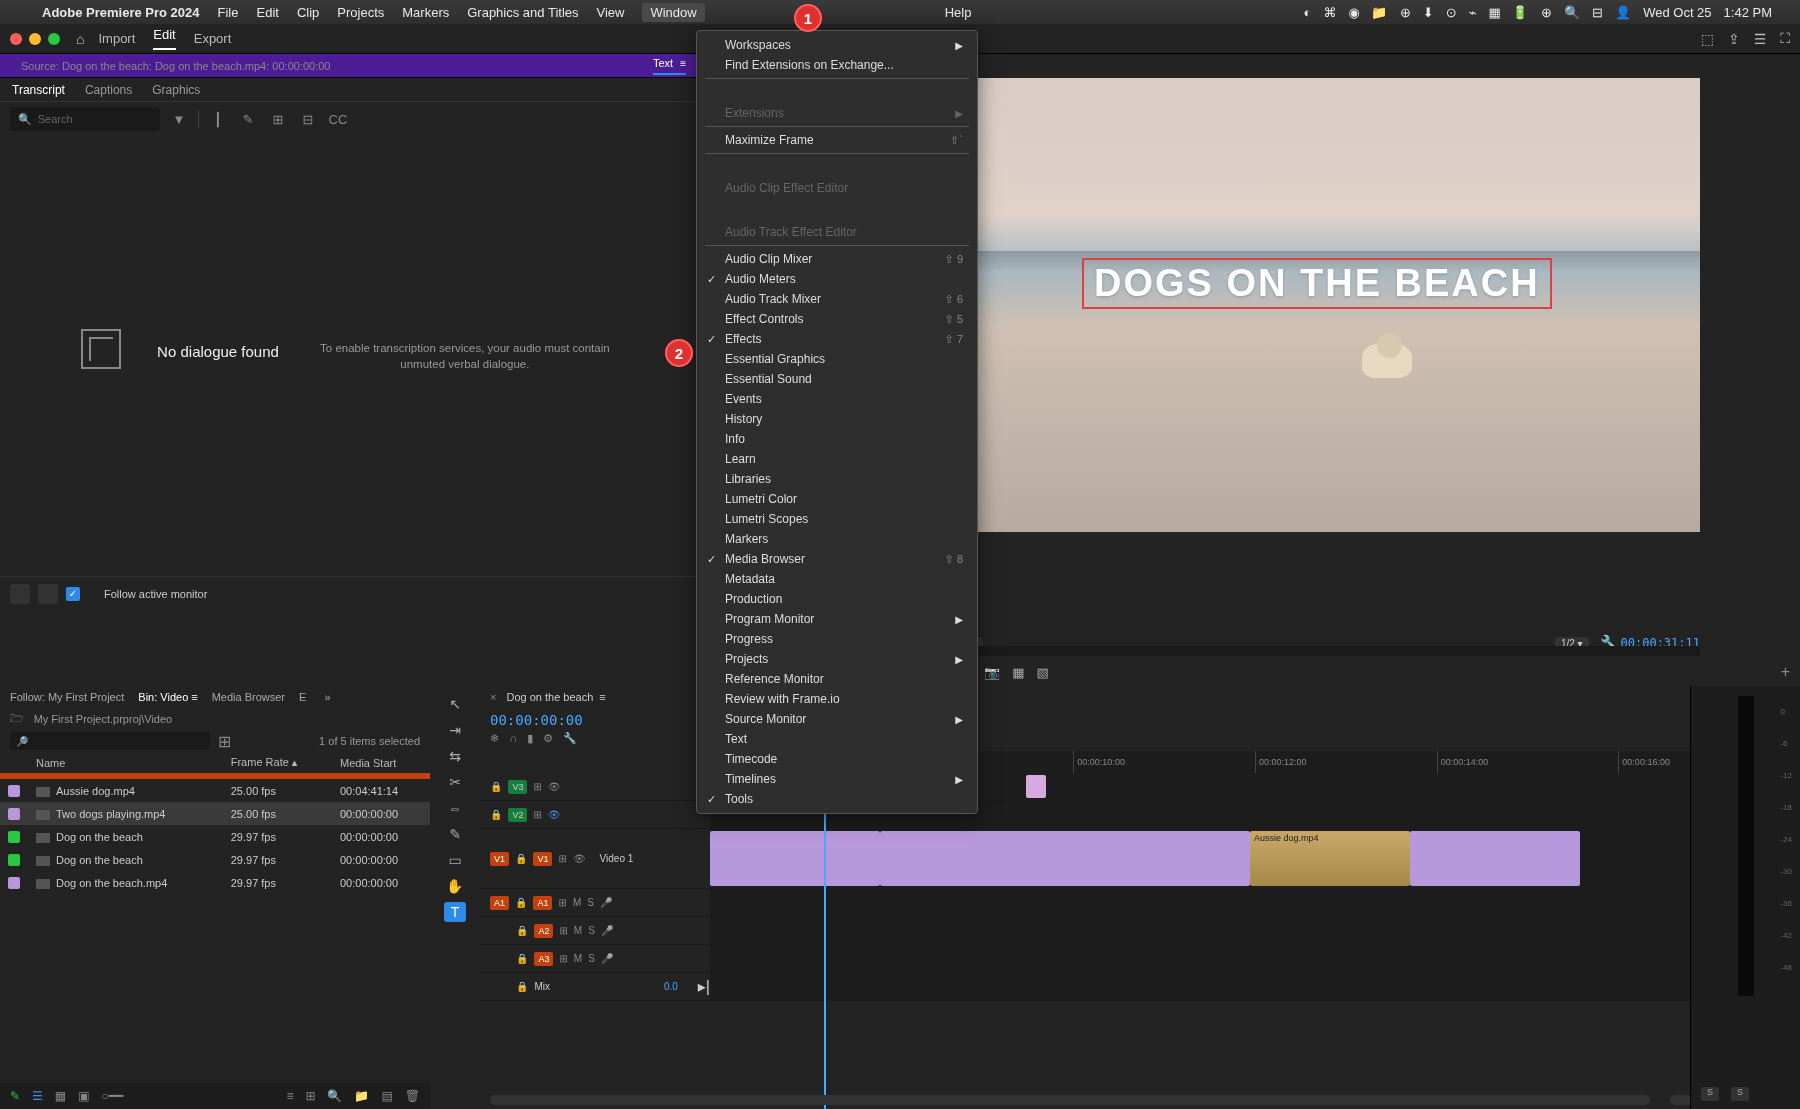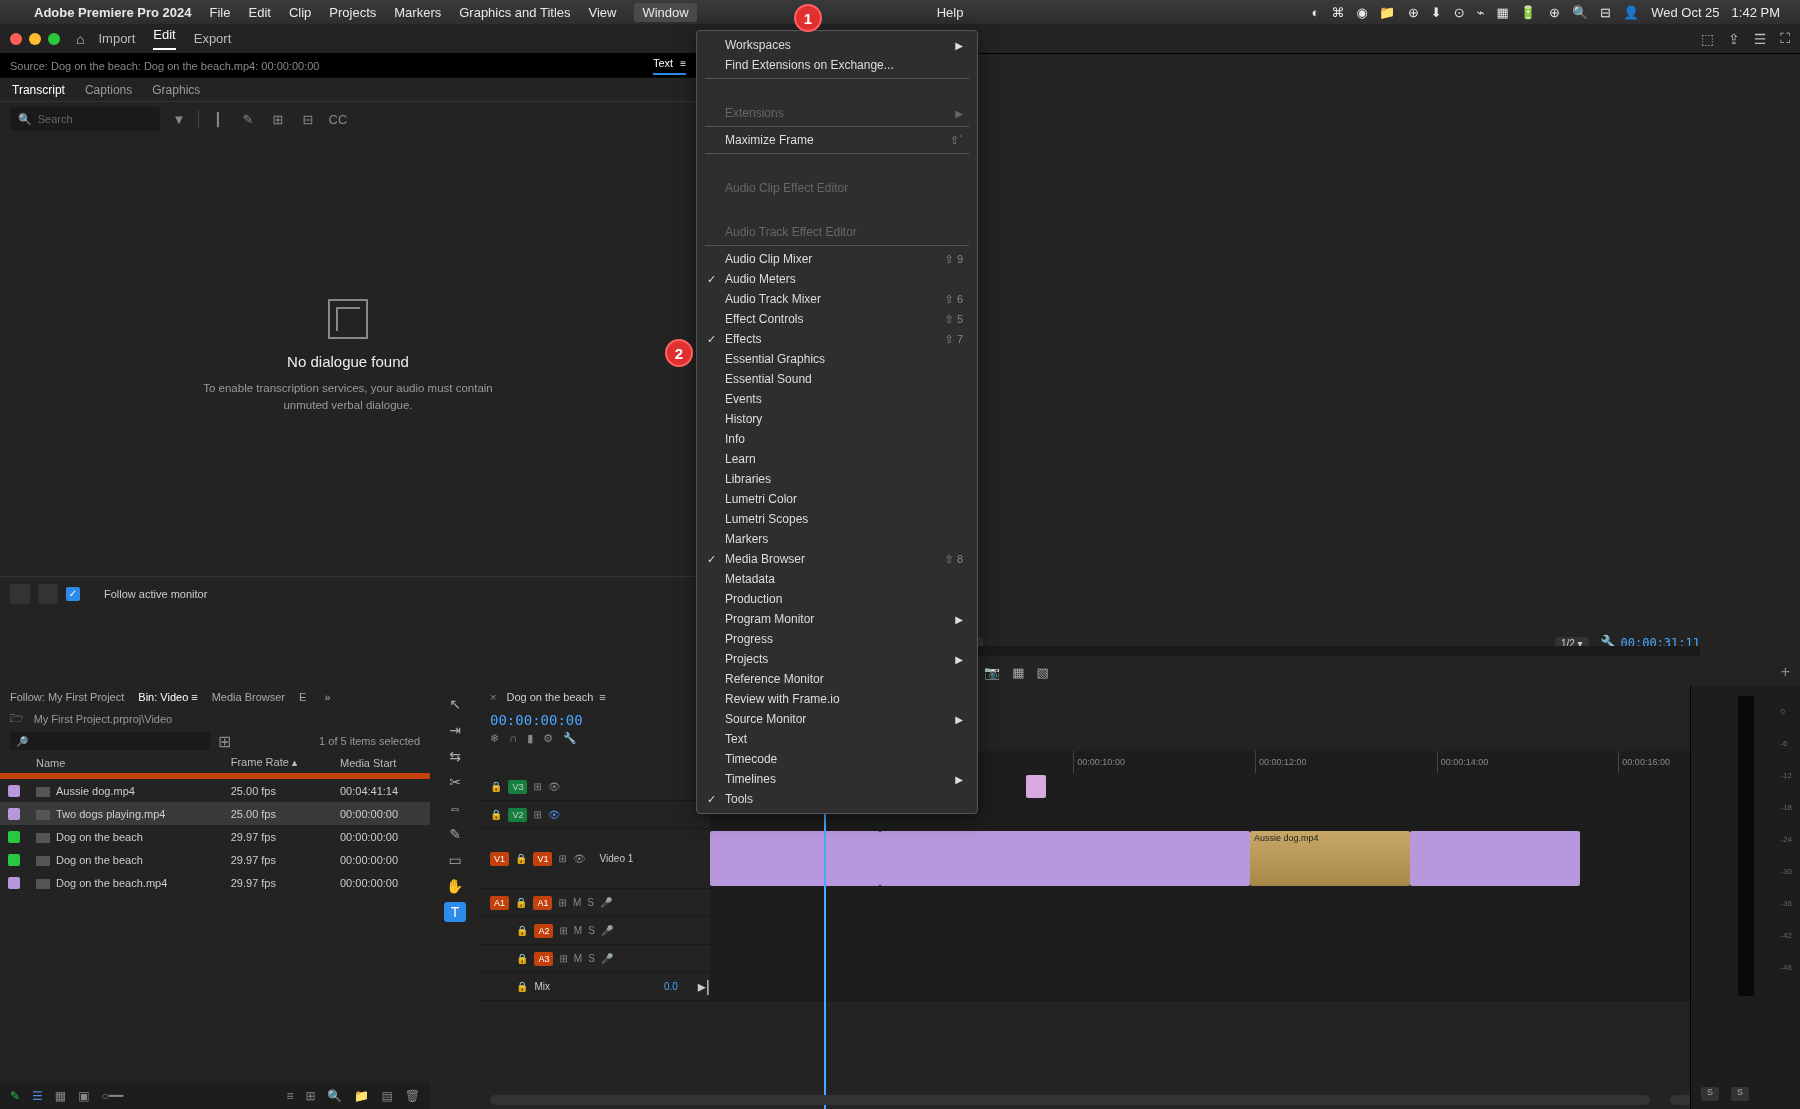--- a/index.html
+++ b/index.html
@@ -1,19 +1,19 @@
 <!DOCTYPE html>
 <html><head>
 <meta charset="utf-8">
 <style>
 * { margin:0; padding:0; box-sizing:border-box; font-family:-apple-system,BlinkMacSystemFont,"Segoe UI",sans-serif; user-select:none; }
 body { background:#1a1a1a; color:#ccc; width:1800px; height:1109px; overflow:hidden; position:relative; transform-origin:top left; }
 
 
-.menubar { height:24px; background:linear-gradient(#3a3a3a,#2e2e2e); display:flex; align-items:center; padding:0 20px; font-size:13px; color:#e8e8e8; }
+.menubar { height:24px; background:linear-gradient(#3a3a3a,#2e2e2e); display:flex; align-items:center; padding:0 28px; font-size:13px; color:#e8e8e8; }
 .menubar .apple { font-size:14px; margin-right:14px; }
 .menubar .appname { font-weight:600; }
 .menubar .mi { margin-left:18px; cursor:default; }
 .menubar .mi.hl { background:#4a4a4a; padding:2px 8px; border-radius:3px; }
 .menubar .spacer { flex:1; }
 .menubar .sys { margin-left:12px; font-size:13px; }
 
 
 .apphdr { height:30px; background:#232323; display:flex; align-items:center; padding:0 10px; border-bottom:1px solid #000; }
 .tlights { display:flex; gap:7px; margin-right:16px; }
@@ -22,33 +22,33 @@
 .apphdr .home{margin-right:14px;font-size:14px;}
 .apphdr .tab{margin-right:18px;font-size:13px;color:#bbb;}
 .apphdr .tab.active{color:#fff;border-bottom:2px solid #fff;padding-bottom:6px;}
 .apphdr .spacer{flex:1;}
 .apphdr .ric{margin-left:14px;font-size:14px;color:#bbb;}
 
 
 .content{position:absolute;top:54px;left:0;right:0;bottom:0;}
 
 
-.tabbar{height:24px;background:#000000;border-bottom:1px solid #0a0a0a;display:flex;align-items:center;padding-left:10px;font-size:11px;color:#888;}
+.tabbar{height:24px;background:#4c1d95;border-bottom:1px solid #0a0a0a;display:flex;align-items:center;padding-left:21px;font-size:11px;color:#888;}
 .tabbar .t{margin-right:12px;}
 .tabbar .t.act{color:#fff;padding-bottom:4px;border-bottom:2px solid #2d8ceb;}
 .tabbar .mn{margin-left:4px;font-size:10px;}
 
 
 .srcpanel{position:absolute;top:0;left:0;width:696px;height:632px;background:#232323;}
 .srcpanel .subtabs{height:24px;display:flex;align-items:center;padding:0 6px 0 12px;font-size:12px;color:#999;gap:20px;border-bottom:1px solid #333;}
 .srcpanel .subtabs .st.act{color:#fff;}
 .srcpanel .search{height:34px;display:flex;align-items:center;padding:0 10px;gap:8px;}
 .srcpanel .search .box{flex:0 0 150px;height:24px;background:#1a1a1a;border-radius:4px;display:flex;align-items:center;padding:0 8px;font-size:11px;color:#666;}
 .srcpanel .search .ico{width:22px;height:22px;display:flex;align-items:center;justify-content:center;font-size:13px;color:#888;}
-.srcpanel .body{height:440px;display:flex;flex-direction:column;align-items:center;justify-content:center;color:#999;}
+.srcpanel .body{height:440px;display:flex;flex-direction:row;align-items:center;justify-content:center;color:#999;gap:36px;}
 .srcpanel .body .bigicon{width:40px;height:40px;border:2px solid #888;margin-bottom:14px;position:relative;}
 .srcpanel .body .bigicon::before{content:"";position:absolute;left:6px;top:6px;right:6px;bottom:6px;border-left:2px solid #888;border-top:2px solid #888;}
 .srcpanel .body h3{font-size:15px;color:#eee;margin-bottom:10px;font-weight:400;}
 .srcpanel .body p{font-size:11.5px;text-align:center;line-height:1.4;max-width:300px;}
 .srcpanel .foot{height:34px;display:flex;align-items:center;padding:0 10px;gap:8px;border-top:1px solid #333;}
 .srcpanel .foot .sq{width:20px;height:20px;background:#333;border-radius:3px;}
 .srcpanel .foot .chk{width:14px;height:14px;background:#2d8ceb;border-radius:2px;display:flex;align-items:center;justify-content:center;font-size:10px;color:#fff;}
 .srcpanel .foot span{font-size:11px;padding-left:16px;}
 
 
@@ -303,20 +303,28 @@
   <div class="t">✎</div>
   <div class="t">▭</div>
   <div class="t">✋</div>
   <div class="t act">T</div>
 </div>
 
 <div class="progpanel">
   <div class="hdr">
     <span style="margin-left:70px"><span>…ach</span> ≡</span>
   </div>
+  <div class="vid">
+    <div class="wave"></div>
+    <div class="title">DOGS ON THE BEACH</div>
+    <div class="dog">
+          <div class="body"></div>
+          <div class="head"></div>
+        </div>
+  </div>
   <div class="ctrlbar">
     <span class="sel"><span>Fit</span> ▾</span>
     <span style="flex:1"></span>
     <span class="sel"><span>1/2</span> ▾</span>
     <span style="width:12px"></span>
     <span style="color:#888">🔧</span>
     <span class="tc">00:00:31:11</span>
   </div>
   <div style="position:absolute;bottom:30px;left:256px;width:748px;height:10px;background:#1a1a1a"></div>
   <div class="transport">

